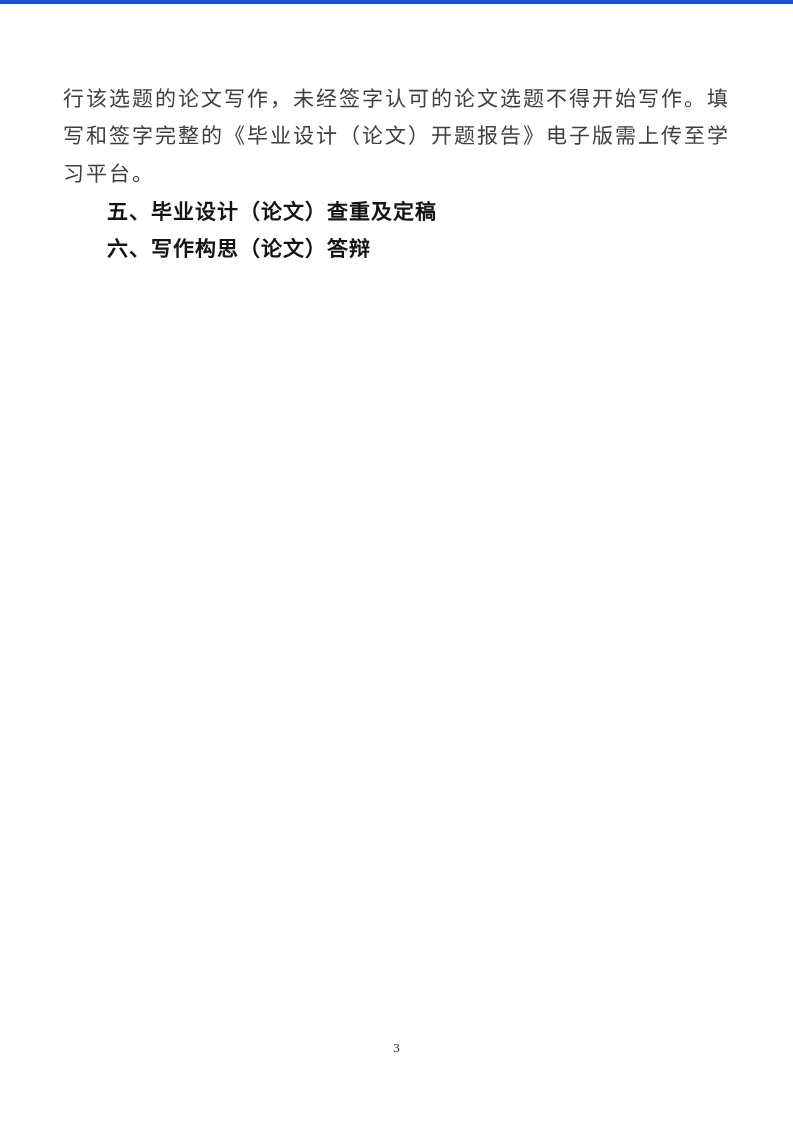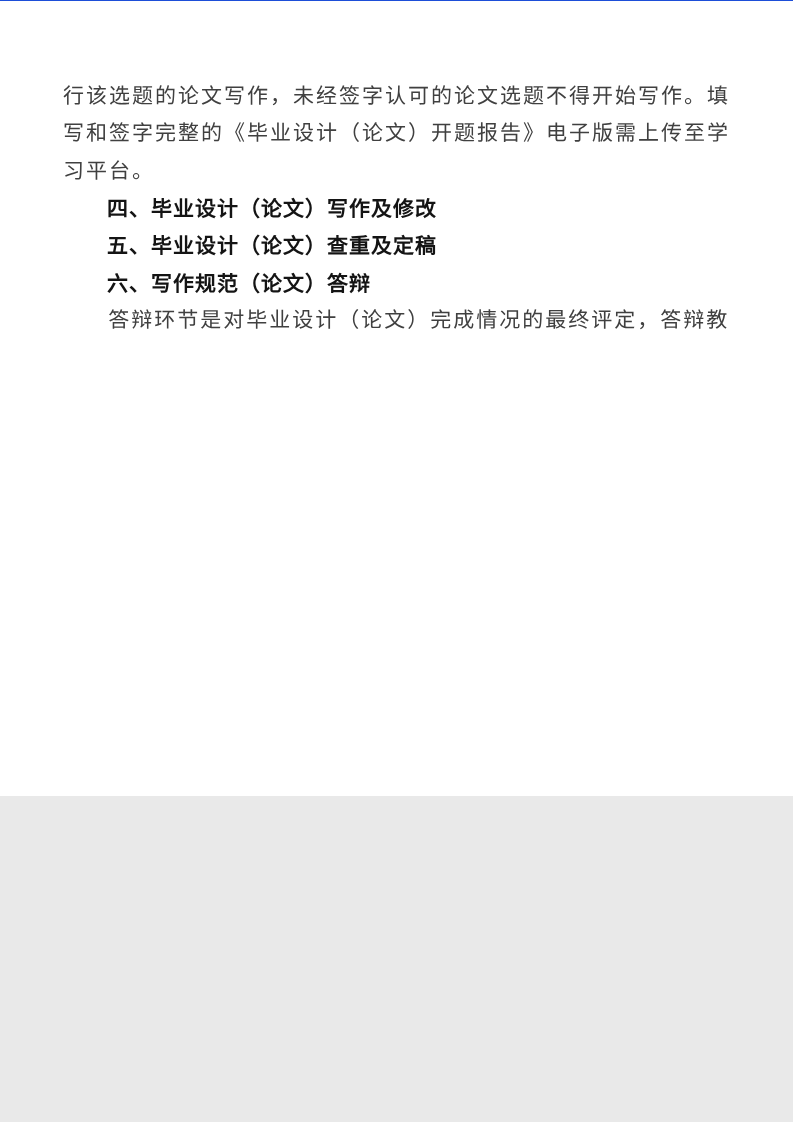--- a/index.html
+++ b/index.html
@@ -3,26 +3,26 @@
 <meta charset="utf-8">
 <style>
   html, body {
     margin: 0;
     padding: 0;
     background: #e9e9e9;
   }
   .page {
     position: relative;
     width: 793px;
-    height: 796px;
+    height: 1122px;
     margin: 0 auto;
     background: #ffffff;
     overflow: hidden;
     box-sizing: border-box;
-    border-top: 1px solid #1d4ed8;
+    border-top: 4px solid #1d4ed8;
   }
   .content {
     position: absolute;
     left: 63px;
     top: 77px;
     width: 667px;
   }
   .para {
     margin: 0;
     font-family: "Liberation Serif", "DejaVu Serif", serif;
@@ -59,26 +59,24 @@
     color: #222222;
   }
 </style>
 </head>
 <body>
 
 <div class="page">
   <div class="content">
     <p class="para continuation">行该选题的论文写作，未经签字认可的论文选题不得开始写作。填写和签字完整的《毕业设计（论文）开题报告》电子版需上传至学习平台。</p>
 
-    <h2 class="heading">四、毕业设计（论文）写作及修改</h2>
 
 
     <h2 class="heading">五、毕业设计（论文）查重及定稿</h2>
 
 
-    <h2 class="heading">六、写作规范（论文）答辩</h2>
+    <h2 class="heading">六、写作构思（论文）答辩</h2>
 
 
-    <p class="para">答辩环节是对毕业设计（论文）完成情况的最终评定，答辩教</p>
   </div>
 
   <div class="page-footer">3</div>
 </div>
 
 </body></html>

